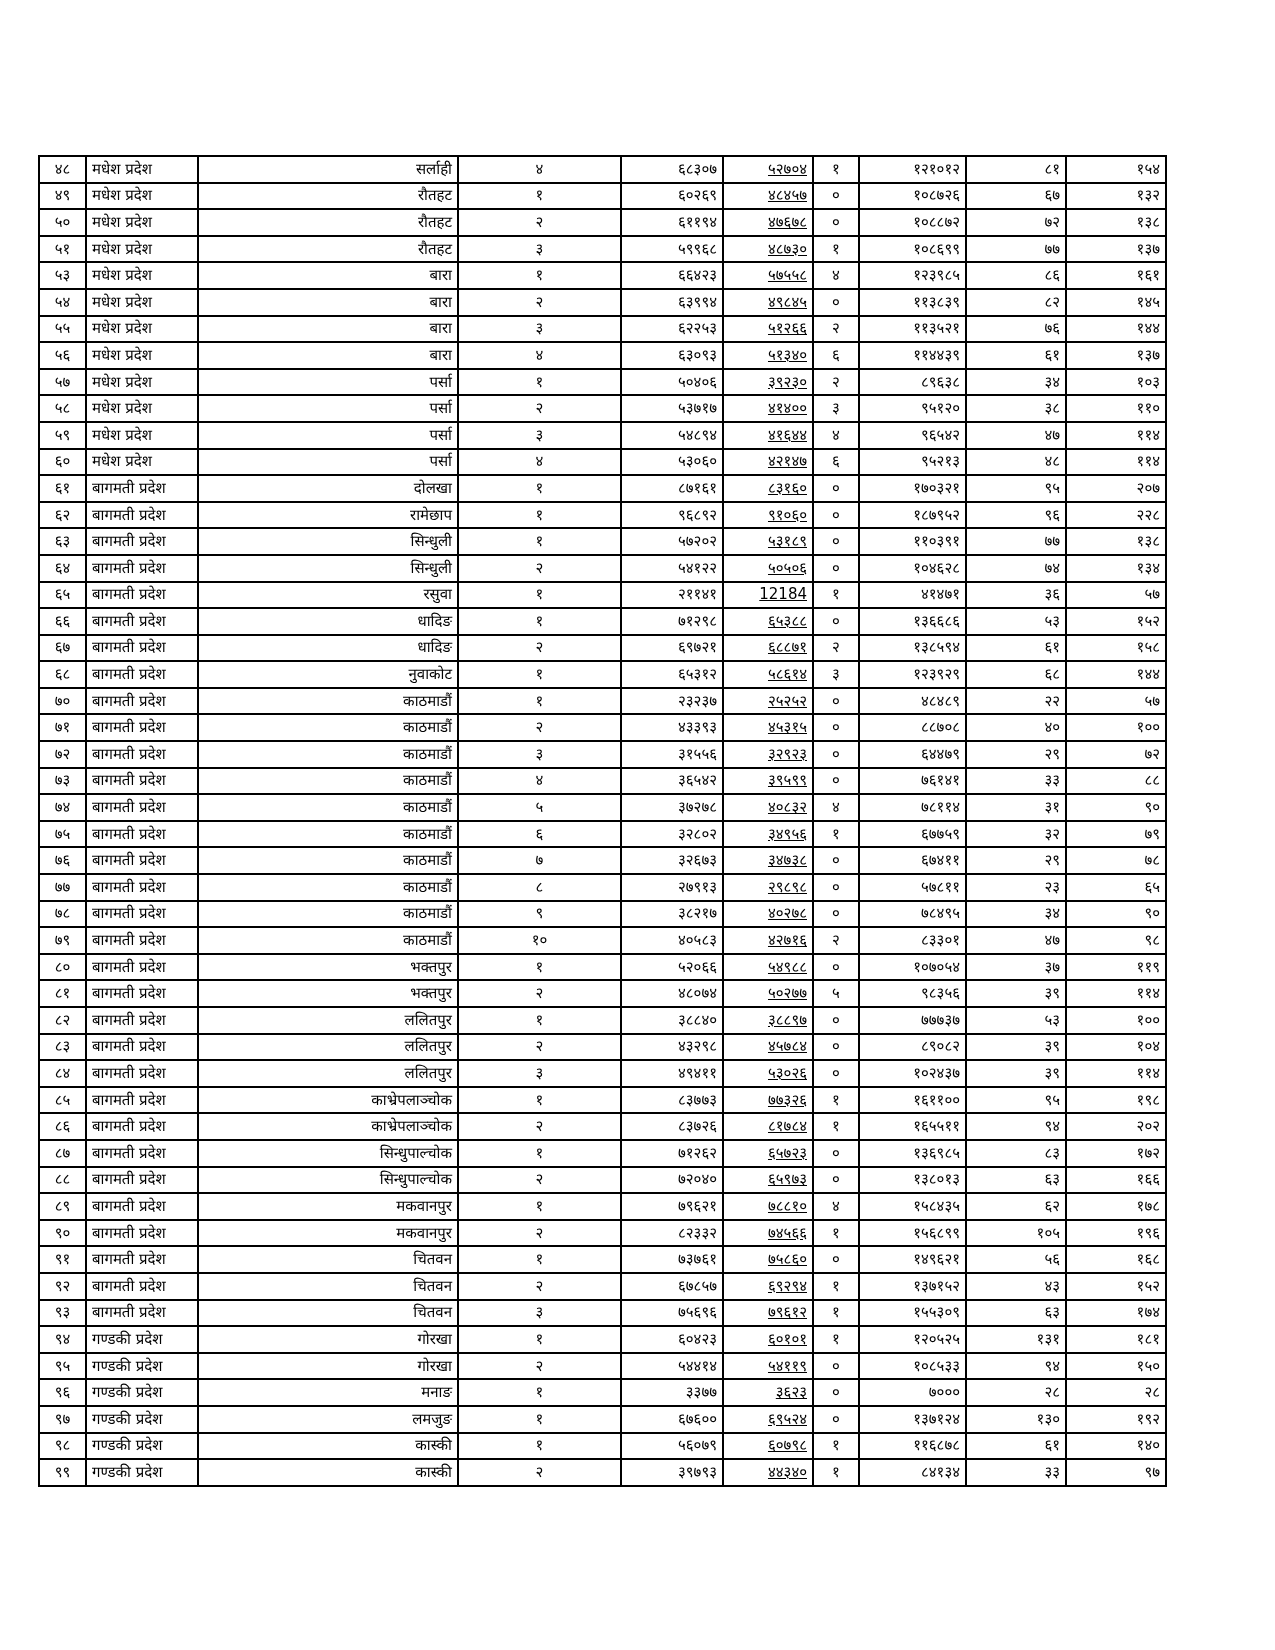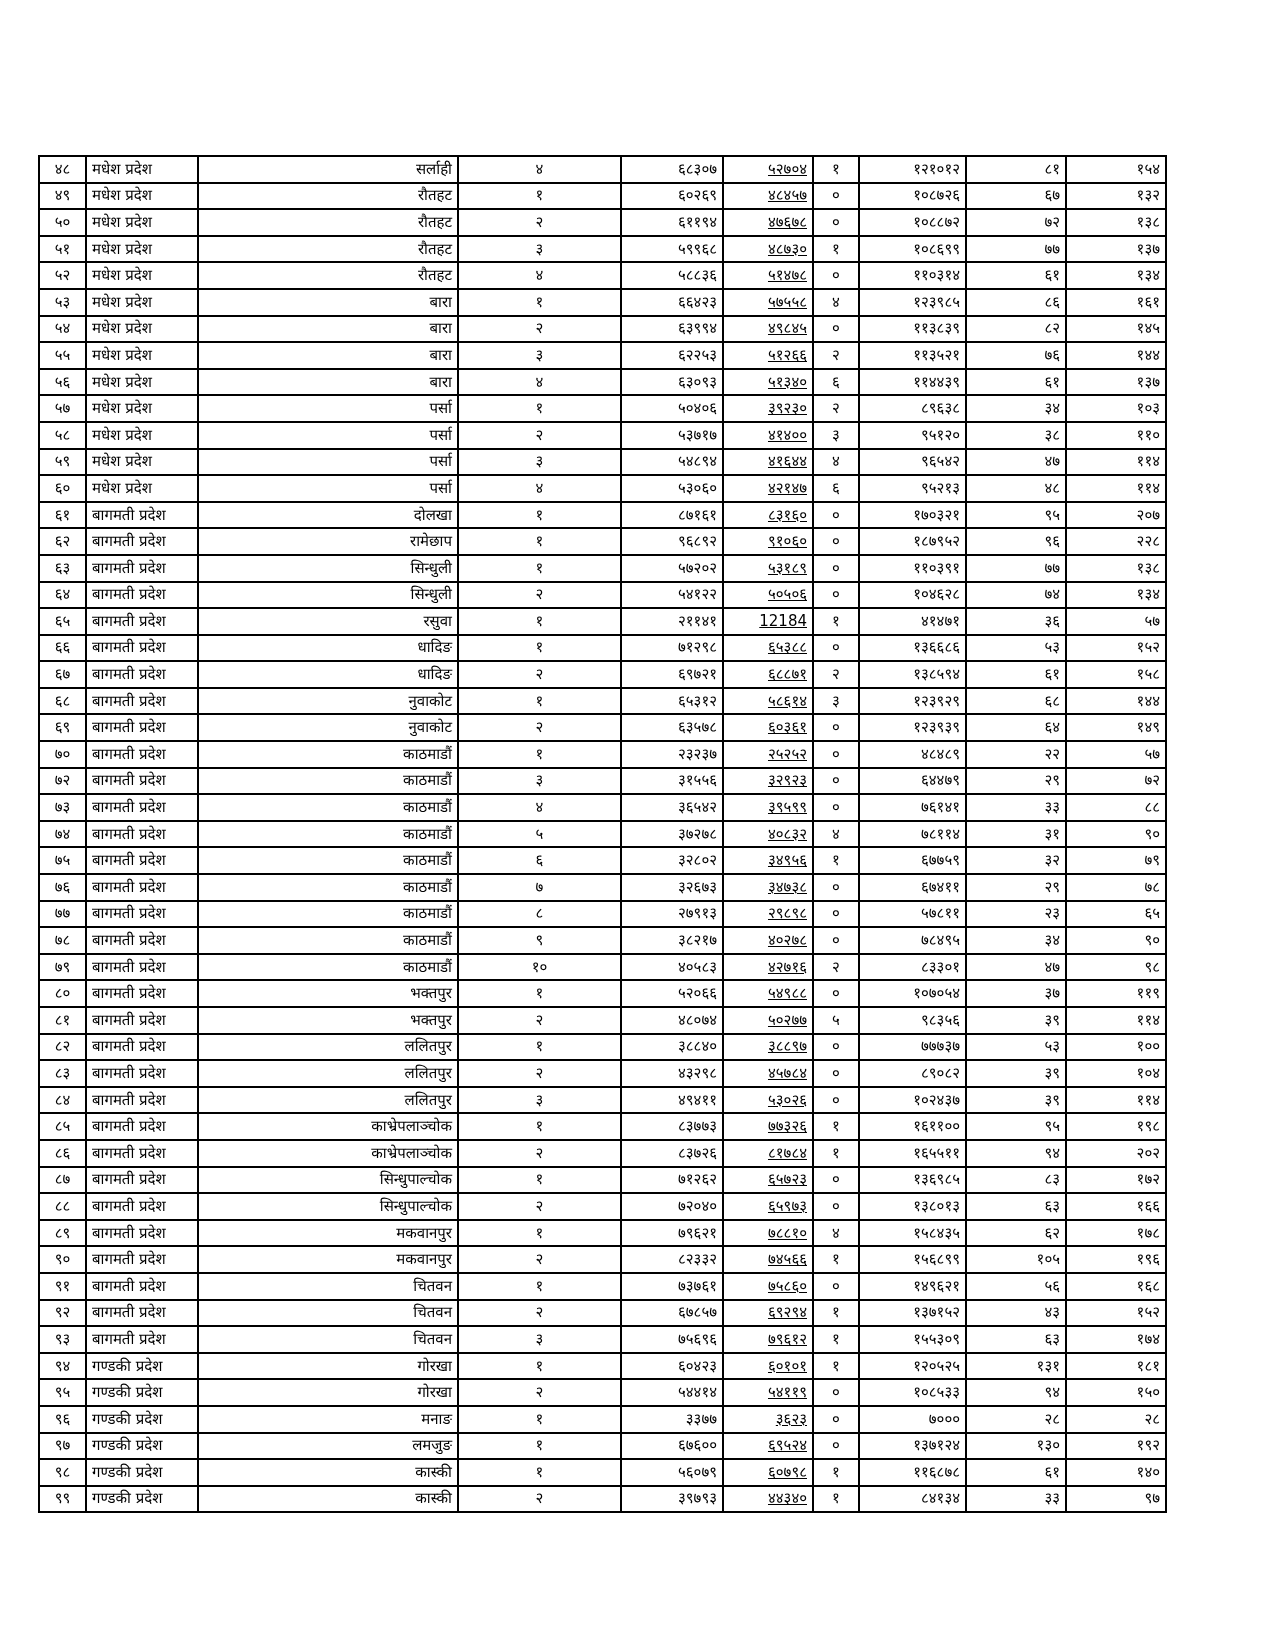--- a/index.html
+++ b/index.html
@@ -107,32 +107,20 @@
           <td class="c2">रौतहट</td>
           <td class="c3">३</td>
           <td class="c4">५९९६८</td>
           <td class="c5">४८७३०</td>
           <td class="c6">१</td>
           <td class="c7">१०८६९९</td>
           <td class="c8">७७</td>
           <td class="c9">१३७</td>
         </tr>
         <tr>
-          <td class="c0">५२</td>
-          <td class="c1">मधेश प्रदेश</td>
-          <td class="c2">रौतहट</td>
-          <td class="c3">४</td>
-          <td class="c4">५८८३६</td>
-          <td class="c5">५१४७८</td>
-          <td class="c6">०</td>
-          <td class="c7">११०३१४</td>
-          <td class="c8">६१</td>
-          <td class="c9">१३४</td>
-        </tr>
-        <tr>
           <td class="c0">५३</td>
           <td class="c1">मधेश प्रदेश</td>
           <td class="c2">बारा</td>
           <td class="c3">१</td>
           <td class="c4">६६४२३</td>
           <td class="c5">५७५५८</td>
           <td class="c6">४</td>
           <td class="c7">१२३९८५</td>
           <td class="c8">८६</td>
           <td class="c9">१६१</td>
@@ -311,42 +299,42 @@
           <td class="c2">नुवाकोट</td>
           <td class="c3">१</td>
           <td class="c4">६५३१२</td>
           <td class="c5">५८६१४</td>
           <td class="c6">३</td>
           <td class="c7">१२३९२९</td>
           <td class="c8">६८</td>
           <td class="c9">१४४</td>
         </tr>
         <tr>
-          <td class="c0">६९</td>
-          <td class="c1">बागमती प्रदेश</td>
-          <td class="c2">नुवाकोट</td>
-          <td class="c3">२</td>
-          <td class="c4">६३५७८</td>
-          <td class="c5">६०३६१</td>
-          <td class="c6">०</td>
-          <td class="c7">१२३९३९</td>
-          <td class="c8">६४</td>
-          <td class="c9">१४९</td>
-        </tr>
-        <tr>
           <td class="c0">७०</td>
           <td class="c1">बागमती प्रदेश</td>
           <td class="c2">काठमाडौं</td>
           <td class="c3">१</td>
           <td class="c4">२३२३७</td>
           <td class="c5">२५२५२</td>
           <td class="c6">०</td>
           <td class="c7">४८४८९</td>
           <td class="c8">२२</td>
           <td class="c9">५७</td>
+        </tr>
+        <tr>
+          <td class="c0">७१</td>
+          <td class="c1">बागमती प्रदेश</td>
+          <td class="c2">काठमाडौं</td>
+          <td class="c3">२</td>
+          <td class="c4">४३३९३</td>
+          <td class="c5">४५३१५</td>
+          <td class="c6">०</td>
+          <td class="c7">८८७०८</td>
+          <td class="c8">४०</td>
+          <td class="c9">१००</td>
         </tr>
         <tr>
           <td class="c0">७२</td>
           <td class="c1">बागमती प्रदेश</td>
           <td class="c2">काठमाडौं</td>
           <td class="c3">३</td>
           <td class="c4">३१५५६</td>
           <td class="c5">३२९२३</td>
           <td class="c6">०</td>
           <td class="c7">६४४७९</td>

